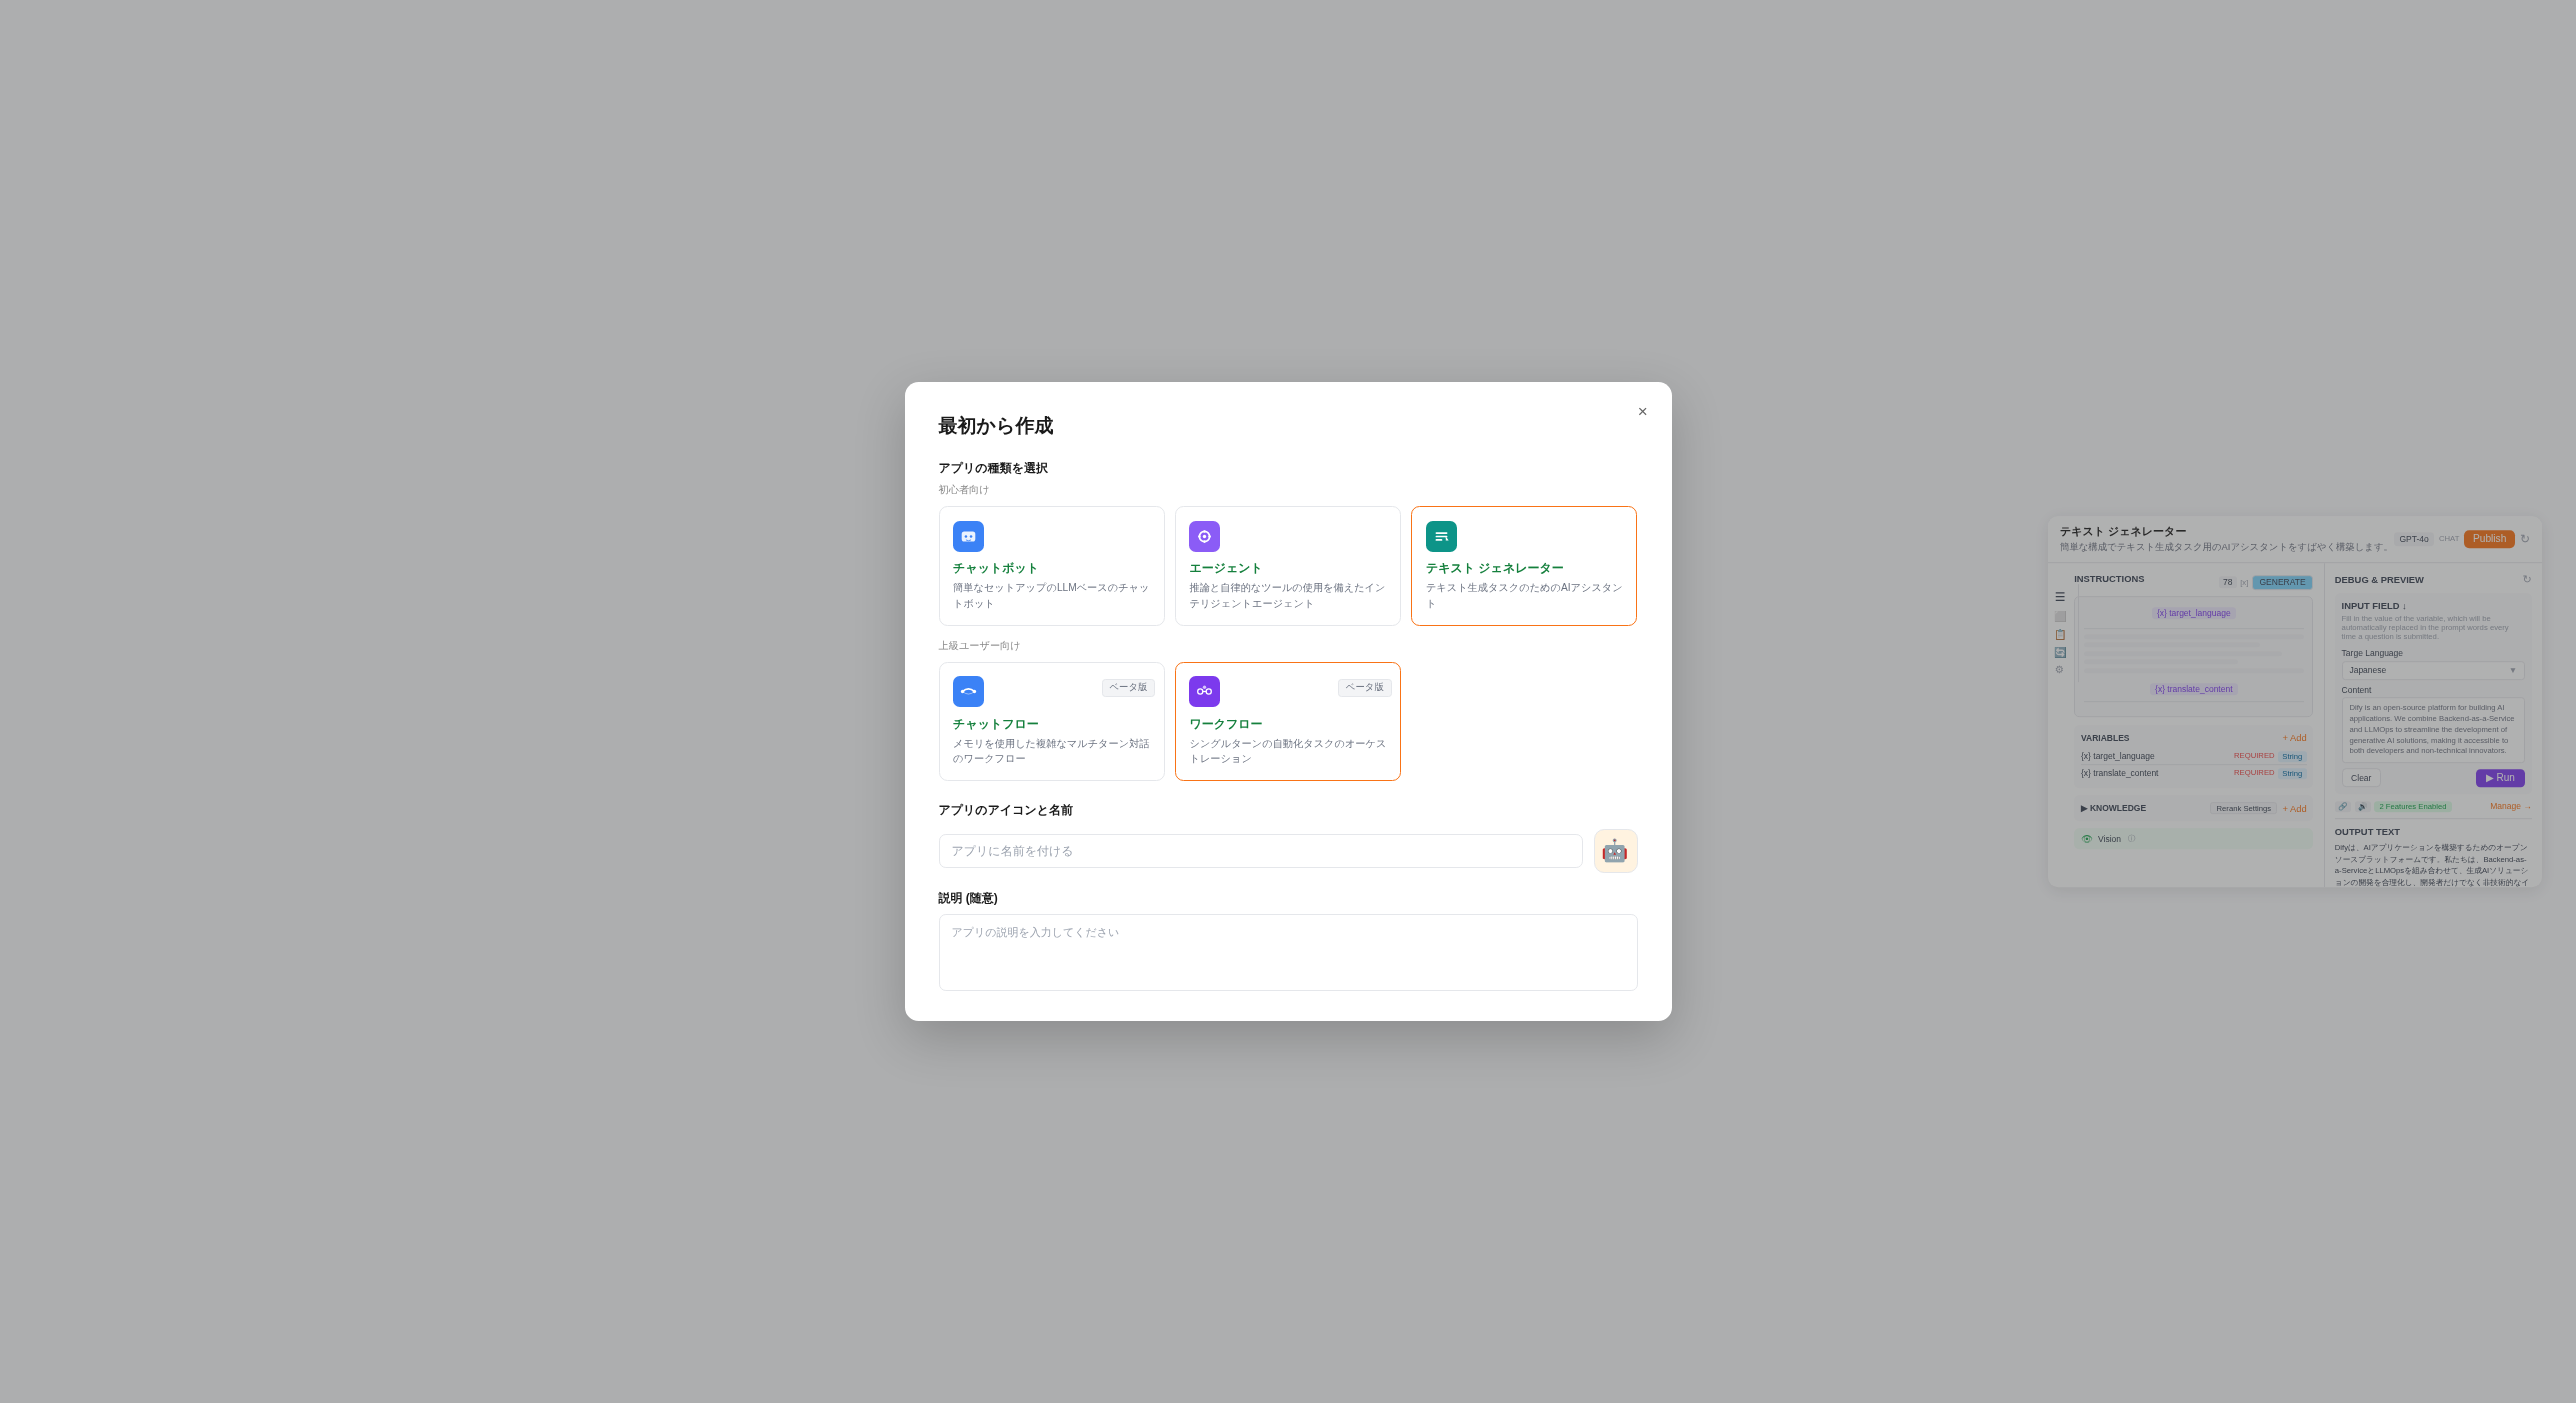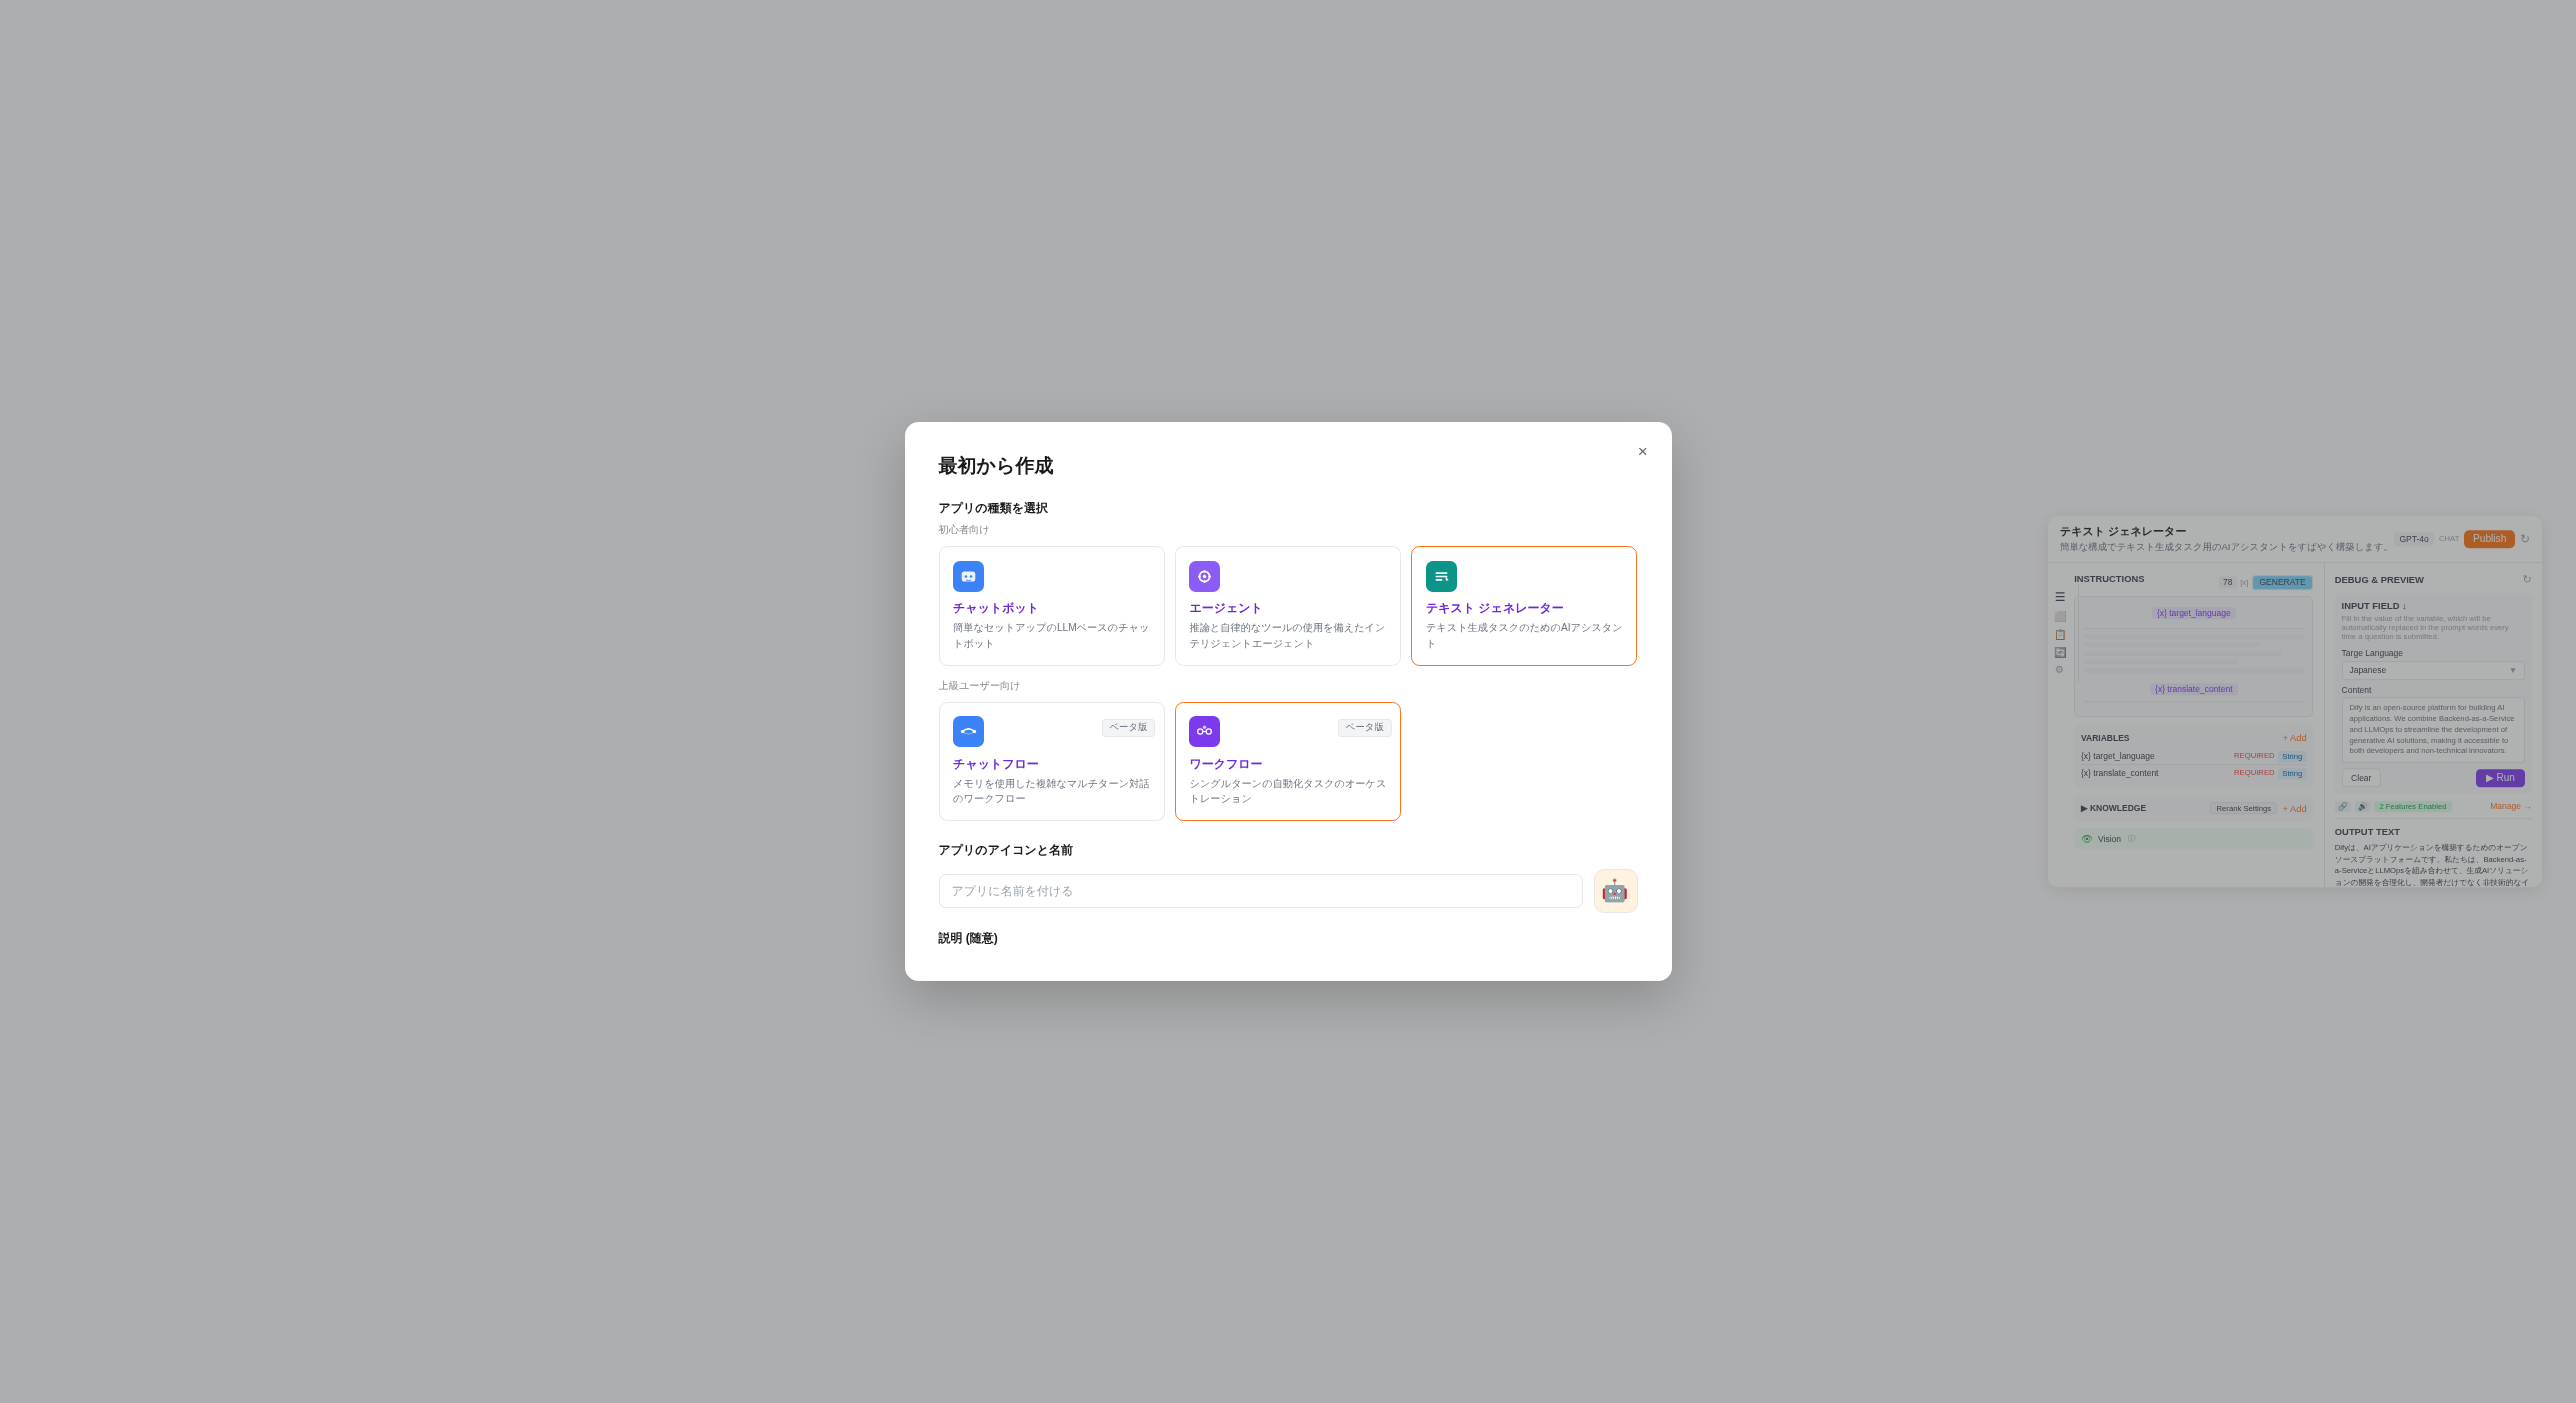--- a/index.html
+++ b/index.html
@@ -113,21 +113,21 @@
 
     .icon-blue { background: #3b82f6; }
     .icon-purple { background: #8b5cf6; }
     .icon-teal { background: #0d9488; }
     .icon-blue2 { background: #3b82f6; }
     .icon-purple2 { background: #7c3aed; }
 
     .app-card-title {
       font-size: 12px;
       font-weight: 600;
-      color: #6d28d9;
+      color: #15803d;
       margin-bottom: 3.4px;
     }
 
     .app-card-desc {
       font-size: 10.2px;
       color: #6b7280;
       line-height: 1.5;
     }
 
     .section-divider {
@@ -768,17 +768,18 @@
       <input class="name-input" type="text" placeholder="アプリに名前を付ける" style="">
       <div class="icon-picker">
         <span>🤖</span>
       </div>
     </div>
 
     
     <div class="desc-label">
       <span>説明 (随意)</span>
     </div>
+    <textarea class="desc-textarea" placeholder="アプリの説明を入力してください" style=""></textarea>
 
     
   </div>
 </div>
 
 
 </body></html>

